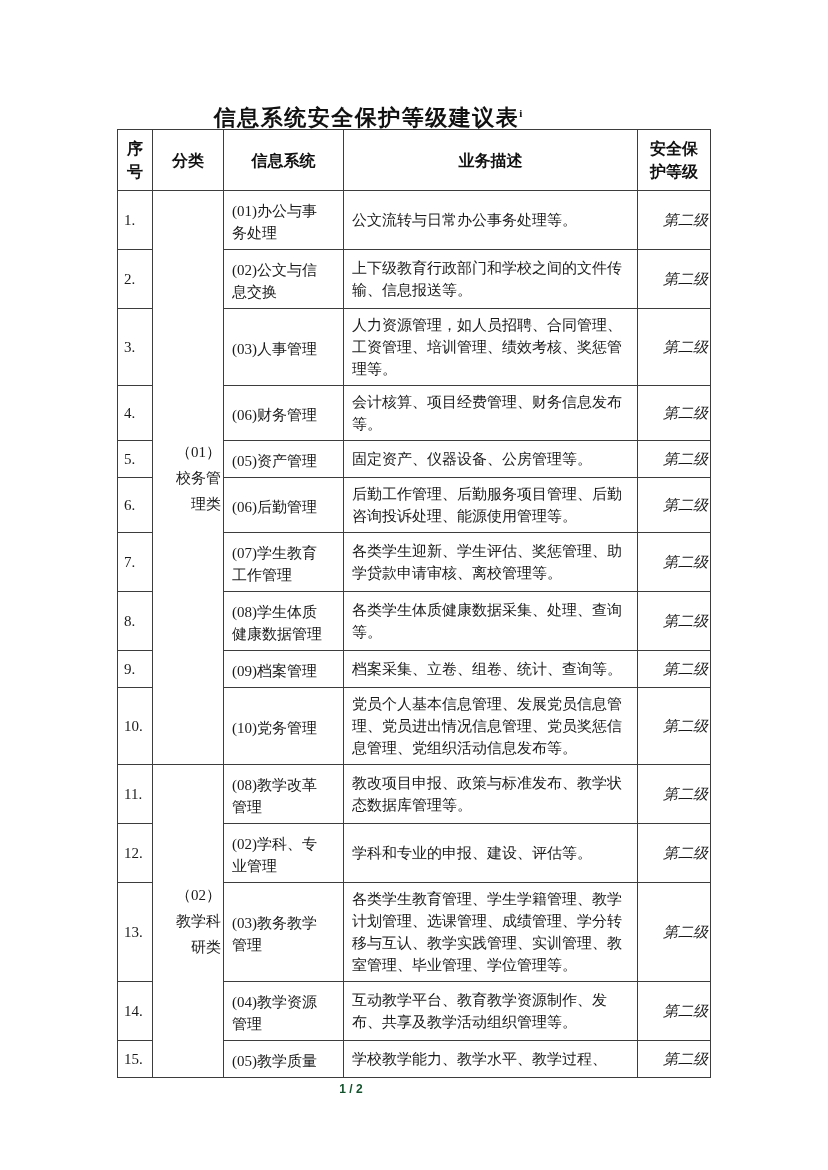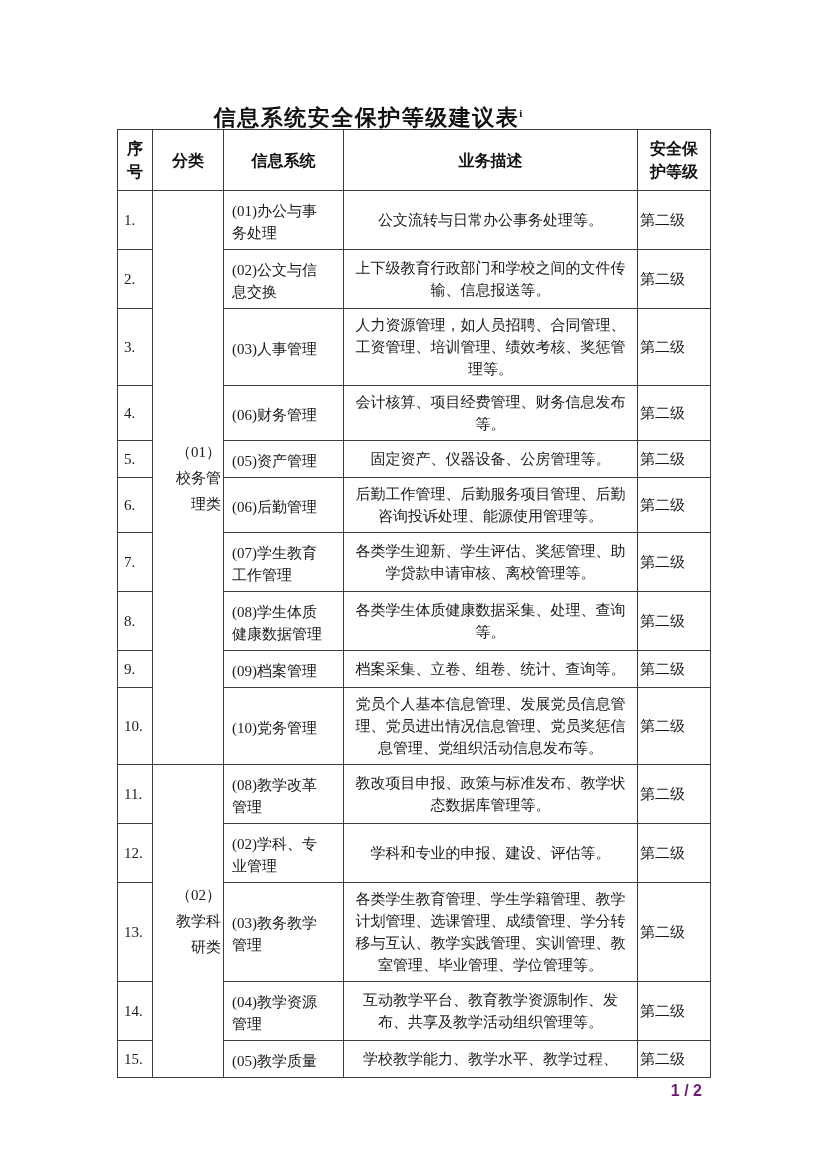--- a/index.html
+++ b/index.html
@@ -68,36 +68,37 @@
     text-align: right;
     white-space: pre-line;
     line-height: 26px;
     padding: 5px 2px;
   }
   td.sys-cell {
     padding: 9px 13px 5px 8px;
   }
   td.desc-cell {
     padding: 5px 8px;
-    text-align: center;
+    text-align: left;
   }
   td.level-cell {
-    text-align: left;
+    text-align: right;
     padding: 5px 2px;
+    font-style: italic;
   }
   .page-indicator {
     position: absolute;
     top: 1082px;
     left: 0;
     width: 702px;
-    text-align: right;
+    text-align: center;
     font-family: "Liberation Sans", "DejaVu Sans", sans-serif;
     font-weight: bold;
-    font-size: 16px;
-    color: #701a75;
+    font-size: 12px;
+    color: #14532d;
   }
 </style>
 </head>
 <body>
 
 <div class="doc-title"><span>信息系统安全保护等级建议表</span><sup>i</sup></div>
 
 <table class="level-table">
   <colgroup>
     <col style="width:35px">

